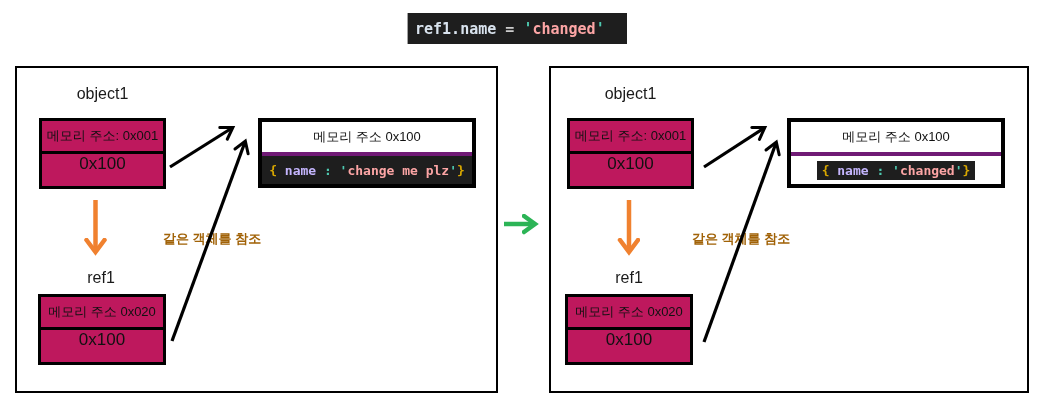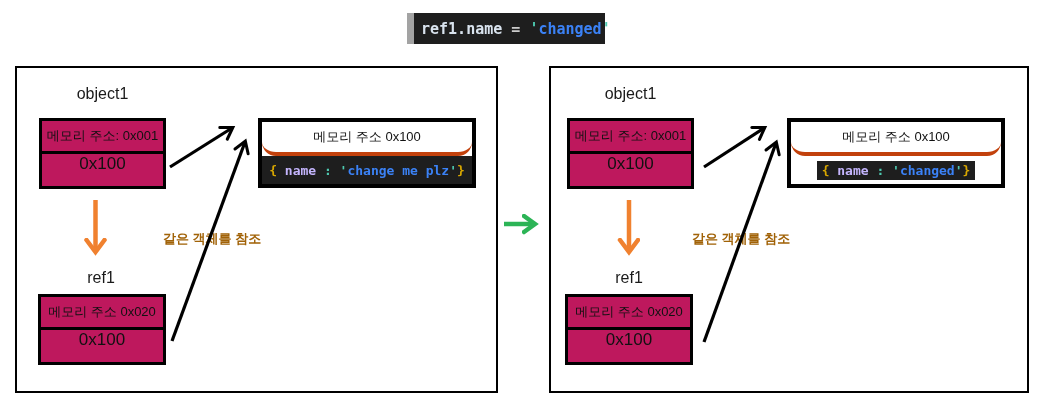--- a/index.html
+++ b/index.html
@@ -2,30 +2,30 @@
 <html><head>
 <meta charset="utf-8">
 <style>
   html,body{margin:0;padding:0;background:#ffffff;}
   .stage{
     position:relative;width:1043px;height:418px;background:#fff;overflow:hidden;
     font-family:"Liberation Sans",sans-serif;color:#111;
   }
   
   .code-chip{
-    position:absolute;left:407px;top:13px;width:198px;height:31px;
-    background:#1E1E1E;border-left:7px solid #a3a3a3;box-sizing:border-box;
+    position:absolute;left:407px;top:13px;width:220px;height:31px;
+    background:#1E1E1E;border-left:1px solid #a3a3a3;box-sizing:border-box;
     display:flex;align-items:center;padding-left:7px;
     font-family:"DejaVu Sans Mono","Liberation Mono",monospace;
     font-size:15px;font-weight:bold;white-space:pre;
   }
   .t-lhs{color:#D9E3EE}
   .t-op{color:#CCCCCC}
   .t-quote{color:#4EC9B0}
-  .t-str{color:#3b82f6}
+  .t-str{color:#fca5a5}
   .t-brace{color:#D8A700}
   .t-key{color:#c4b5fd}
   .t-colon{color:#4EC9B0}
   
   .panel{
     position:absolute;top:66px;height:327px;border:2px solid #000;
     box-sizing:border-box;background:#fff;
   }
   .panel-before{left:15px;width:483px;}
   .panel-after{left:549px;width:480px;}
@@ -35,22 +35,22 @@
   .varbox{
     position:absolute;border:3px solid #000;box-sizing:border-box;background:#be185d;
   }
   .varbox .row{display:flex;align-items:center;justify-content:center;}
   .row-addr{height:30px;border-bottom:3px solid #000;font-size:13px;}
   .row-val{height:20px;font-size:17px;}
   .heapbox{
     position:absolute;border:4px solid #000;box-sizing:border-box;background:#fff;
   }
   .heap-title{
-    height:30px;border-bottom:4px solid #c2410c;display:flex;align-items:center;
-    justify-content:center;font-size:13px;border-radius:14px;
+    height:30px;border-bottom:4px solid #701a75;display:flex;align-items:center;
+    justify-content:center;font-size:13px;
   }
   .heap-code{height:28px;display:flex;align-items:center;justify-content:center;}
   .code-pill{
     background:#1E1E1E;padding:2px 5px;box-sizing:border-box;
     font-family:"DejaVu Sans Mono","Liberation Mono",monospace;
     font-size:13px;font-weight:bold;white-space:pre;
     display:flex;align-items:center;justify-content:center;
   }
   .code-pill.full{width:100%;height:100%;}
   .note{

